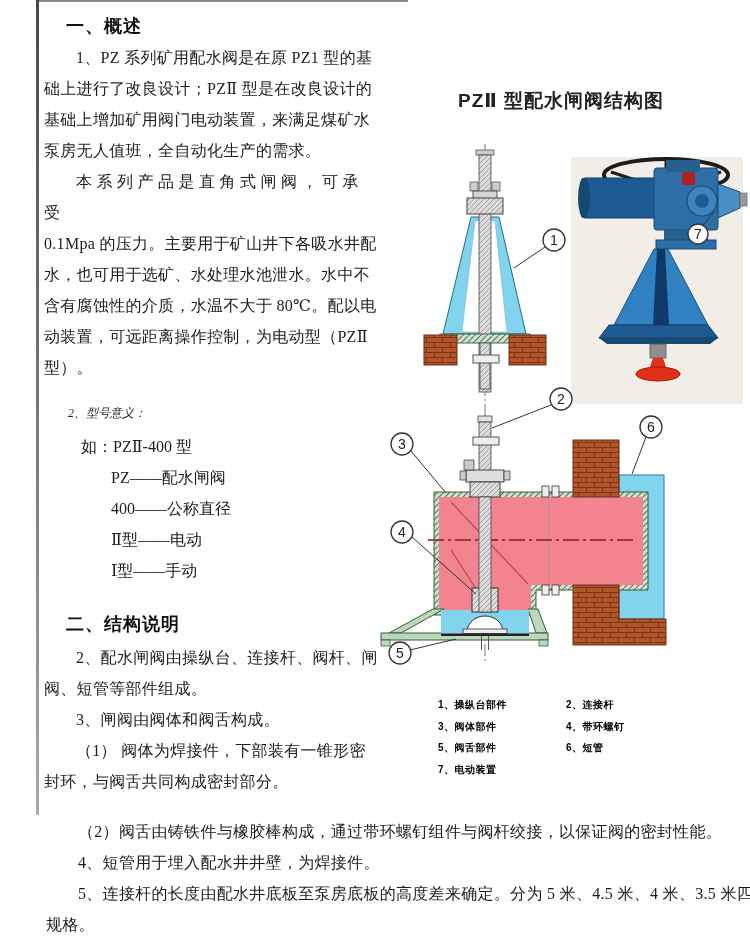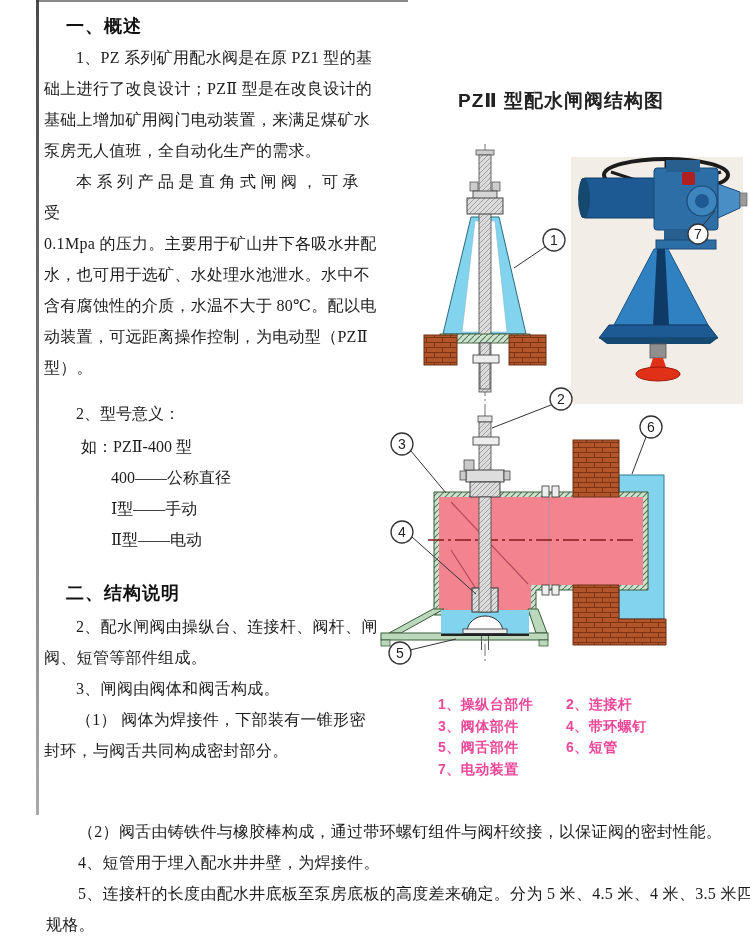--- a/index.html
+++ b/index.html
@@ -8,35 +8,35 @@
   .edge-left{position:absolute;left:0;top:0;width:3px;height:815px;
              background:linear-gradient(180deg,#2a2a2a,#6a6a6a 60%,#9a9a9a);opacity:.85;}
   .edge-top{position:absolute;left:0;top:0;width:372px;height:2px;background:#3a3a3a;opacity:.6;}
 
   .leftcol{position:absolute;left:8px;top:14px;width:338px;}
   .h-sec{font-family:"Liberation Sans","DejaVu Sans",sans-serif;font-weight:bold;
          font-size:18px;color:#111;margin:0 0 4px 22px;letter-spacing:1px;}
   .para{font-size:16px;line-height:31px;margin:0;white-space:pre-line;
         text-indent:2em;letter-spacing:.3px;}
   .para.spread1::first-line{letter-spacing:4.5px;}
-  .model-head{font-size:16px;line-height:31px;margin:15px 0 0 0;text-indent:2em;}
+  .model-head{font-size:12px;line-height:31px;margin:15px 0 0 0;text-indent:2em;font-style:italic;}
   .model-ex{font-size:16px;line-height:31px;margin:2px 0 0 0;padding-left:37px;}
   .model-item{font-size:16px;line-height:31px;padding-left:67px;}
   .h-sec2{margin-top:26px;margin-bottom:6px;}
 
   .bottomblock{position:absolute;left:10px;top:816px;width:732px;}
 
   .diagram{position:absolute;left:330px;top:72px;width:420px;height:740px;}
   .diag-title{position:absolute;left:55px;top:16px;width:280px;text-align:center;
               font-family:"Liberation Sans","DejaVu Sans",sans-serif;font-weight:bold;
               font-size:19px;color:#222;letter-spacing:1px;}
   .legend{position:absolute;left:402px;top:694px;display:grid;
           grid-template-columns:128px auto;
           font-family:"Liberation Sans","DejaVu Sans",sans-serif;font-weight:bold;
-          font-size:14px;line-height:21.5px;color:#ec4899;letter-spacing:.5px;}
+          font-size:10px;line-height:21.5px;color:#000000;letter-spacing:.5px;}
   svg text.callout{font-family:"Liberation Sans","DejaVu Sans",sans-serif;
                    font-size:14px;fill:#222;}
 </style>
 </head>
 <body>
 
 <div class="page">
   <div class="edge-left"></div>
   <div class="edge-top"></div>
 
@@ -47,23 +47,24 @@
 基础上增加矿用阀门电动装置，来满足煤矿水
 泵房无人值班，全自动化生产的需求。</p>
     <p class="para spread1">本系列产品是直角式闸阀，可承受
 0.1Mpa 的压力。主要用于矿山井下各吸水井配
 水，也可用于选矿、水处理水池泄水。水中不
 含有腐蚀性的介质，水温不大于 80℃。配以电
 动装置，可远距离操作控制，为电动型（PZⅡ
 型）。</p>
     <p class="model-head">2、型号意义：</p>
     <div class="model-ex">如：PZⅡ-400 型</div>
+    <div class="model-item">PZ——配水闸阀</div>
     <div class="model-item">400——公称直径</div>
+    <div class="model-item">Ⅱ型——电动</div>
     <div class="model-item">Ⅰ型——手动</div>
-    <div class="model-item">Ⅱ型——电动</div>
     <div class="h-sec h-sec2">二、结构说明</div>
     <p class="para">2、配水闸阀由操纵台、连接杆、阀杆、闸
 阀、短管等部件组成。</p>
     <p class="para">3、闸阀由阀体和阀舌构成。</p>
     <p class="para">（1） 阀体为焊接件，下部装有一锥形密
 封环，与阀舌共同构成密封部分。</p>
   </div>
 
   <div class="bottomblock">
     <p class="para">（2）阀舌由铸铁件与橡胶棒构成，通过带环螺钉组件与阀杆绞接，以保证阀的密封性能。</p>

